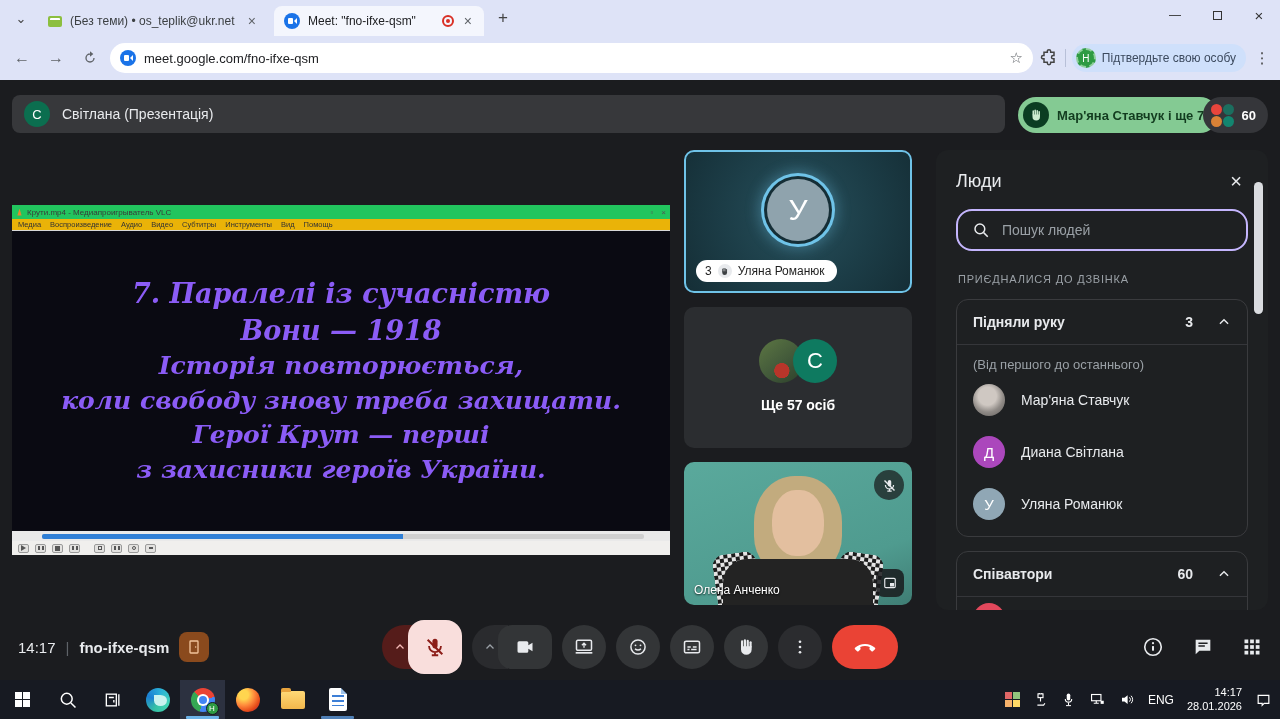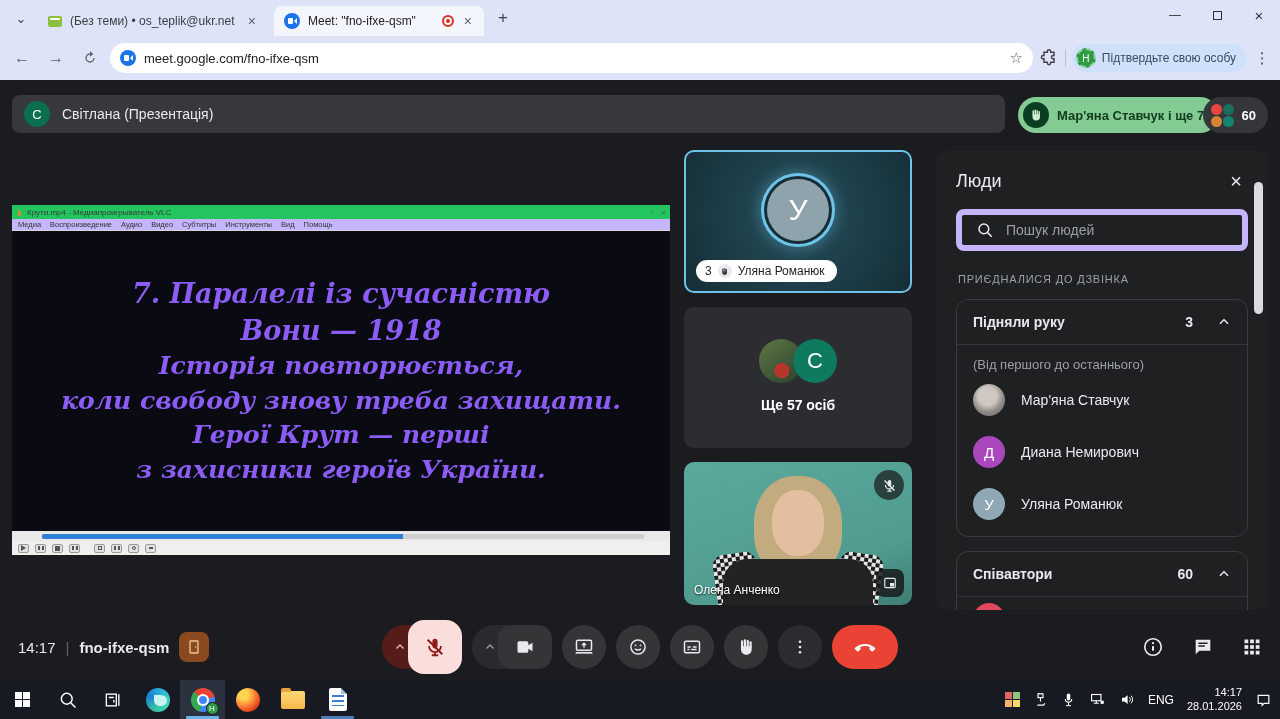--- a/index.html
+++ b/index.html
@@ -46,21 +46,21 @@
   .count-pill { position:absolute; right:12px; top:17px; height:36px; border-radius:18px; background:#35363a; display:flex; align-items:center; gap:8px; padding:0 12px 0 8px; }
   .mini-cluster { display:grid; grid-template-columns:11px 11px; grid-gap:1px; }
   .mini-cluster i { width:11px; height:11px; border-radius:50%; display:block; }
   .count-pill .ctext { color:#fff; font-size:13px; font-weight:bold; }
 
   
   .vlc { position:absolute; left:12px; top:125px; width:658px; height:350px; background:#0b0b12; display:flex; flex-direction:column; }
   .vlc-title { height:14px; background:#22c55e; display:flex; align-items:center; gap:4px; padding:2px 4px; font-size:8px; color:#3a3a3a; }
   .vlc-cone { width:7px; height:7px; background:#e8852c; clip-path:polygon(50% 0,80% 100%,20% 100%); flex:none; }
   .vlc-title .wbtns { margin-left:auto; display:flex; gap:8px; color:#555; font-size:8px; }
-  .vlc-menu { height:12px; background:#c4b5fd; border-bottom:1px solid #d8d8d8; display:flex; gap:9px; padding:0 6px; align-items:center; font-size:7.5px; color:#333; }
+  .vlc-menu { height:12px; background:#eab308; border-bottom:1px solid #d8d8d8; display:flex; gap:9px; padding:0 6px; align-items:center; font-size:7.5px; color:#333; }
   .vlc-video { flex:1; background:#0a0a12; display:flex; flex-direction:column; align-items:center; justify-content:center; }
   .slide-line { font-family:"DejaVu Serif",serif; font-style:italic; font-weight:bold; color:#8b5cf6; font-size:25px; line-height:1.38; text-align:center; }
   .vlc-seek { height:10px; background:#e9e9e9; display:flex; align-items:center; padding:0 26px 0 30px; position:relative; }
   .vlc-seek .ts { position:absolute; left:4px; font-size:6px; color:#666; }
   .vlc-seek .track { flex:1; height:5px; background:#cfcfcf; border-radius:2px; overflow:hidden; }
   .vlc-seek .fill { height:100%; width:60%; background:#2f7fd6; }
   .vlc-ctrl { height:14px; background:#f0efed; display:flex; align-items:center; gap:6px; padding:0 6px; }
   .vlc-btn { width:11px; height:9px; border:1px solid #9a9a9a; background:#e3e2e0; border-radius:2px; display:flex; align-items:center; justify-content:center; }
   .vlc-btn i { display:block; }
   .vb-play { width:0; height:0; border-left:5px solid #555; border-top:3px solid transparent; border-bottom:3px solid transparent; }
@@ -89,21 +89,21 @@
   .person .sh.r { right:-8px; transform:rotate(8deg); }
   .tile-name { position:absolute; left:10px; bottom:8px; color:#fff; font-size:12px; text-shadow:0 1px 2px rgba(0,0,0,.8); }
   .tile-mic-off { position:absolute; right:8px; top:8px; width:30px; height:30px; border-radius:50%; background:rgba(25,26,28,.72); color:#e8eaed; display:flex; align-items:center; justify-content:center; }
   .tile-pip { position:absolute; right:8px; bottom:8px; width:28px; height:28px; border-radius:8px; background:rgba(25,26,28,.85); color:#e8eaed; display:flex; align-items:center; justify-content:center; }
 
   
   .panel { position:absolute; left:936px; top:70px; width:332px; height:460px; background:#1e2022; border-radius:12px; padding:20px 20px 0; overflow:hidden; }
   .panel-head { display:flex; align-items:center; justify-content:space-between; margin-bottom:16px; }
   .panel-title { color:#e8eaed; font-size:18px; }
   .panel-close { color:#e8eaed; font-size:20px; width:24px; text-align:center; }
-  .searchbox { height:42px; border:6px solid #c4b5fd; border-radius:8px; display:flex; align-items:center; gap:12px; padding:0 14px; margin-bottom:22px; }
+  .searchbox { height:42px; border:2px solid #c4b5fd; border-radius:16px; display:flex; align-items:center; gap:12px; padding:0 14px; margin-bottom:22px; }
   .searchbox input { background:transparent; border:none; outline:none; color:#e8eaed; font-size:14px; flex:1; font-family:"Liberation Sans",sans-serif; }
   .searchbox input::placeholder { color:#9aa0a6; }
   .search-glyph { color:#e8eaed; }
   .joined-label { color:#9aa0a6; font-size:11px; letter-spacing:.8px; margin:0 2px 14px; }
   .pcard { border:1px solid #3a3b3e; border-radius:12px; margin-bottom:14px; overflow:hidden; }
   .pcard-head { display:flex; align-items:center; height:44px; padding:0 16px; }
   .pcard-title { color:#e8eaed; font-size:14px; font-weight:bold; flex:1; }
   .pcard-count { color:#e8eaed; font-size:14px; font-weight:bold; margin-right:24px; }
   .chev { color:#e8eaed; }
   .pcard-divider { height:1px; background:#35363a; }
@@ -378,21 +378,21 @@
         </span>
       </div>
       <div class="pcard-divider"></div>
       <div class="order-note">(Від першого до останнього)</div>
       <div class="prow">
         <span class="pavatar photo1"></span>
         <span class="pname">Мар'яна Ставчук</span>
       </div>
       <div class="prow">
         <span class="pavatar purple">Д</span>
-        <span class="pname">Диана Немирович</span>
+        <span class="pname">Диана Світлана</span>
       </div>
       <div class="prow" style="padding-bottom:16px">
         <span class="pavatar bluegray">У</span>
         <span class="pname">Уляна Романюк</span>
       </div>
     </div>
 
     <div class="pcard">
       <div class="pcard-head">
         <span class="pcard-title">Співавтори</span>

